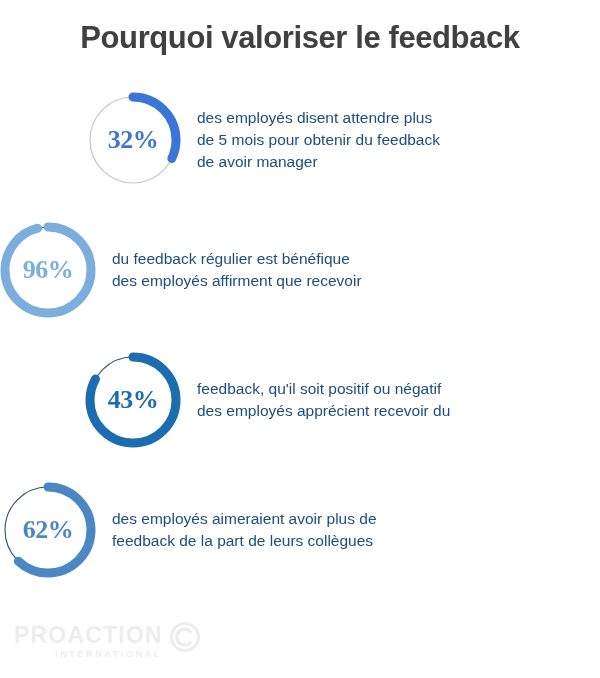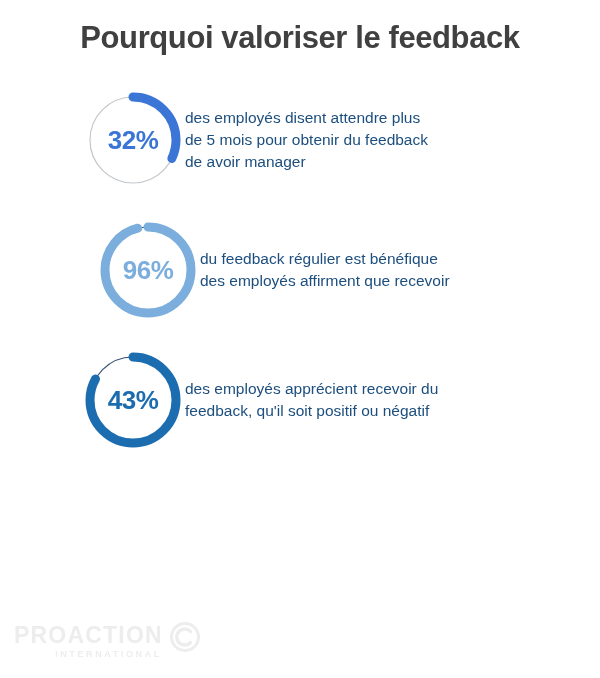--- a/index.html
+++ b/index.html
@@ -33,27 +33,28 @@
   .stats {
     margin-top: 18px;
   }
   .stat-row {
     display: flex;
     align-items: center;
     height: 130px;
     box-sizing: border-box;
   }
   .stat-row.indent-a { padding-left: 85px; }
-  .stat-row.indent-b { padding-left: 100px; }
+  .stat-row.indent-b { }
 
   .ring {
     position: relative;
     width: 96px;
     height: 96px;
     flex: 0 0 96px;
+    font-family: Liberation Serif, serif;
   }
   .ring svg {
     position: absolute;
     top: 0;
     left: 0;
     width: 96px;
     height: 96px;
     display: block;
   }
   .ring-value {
@@ -67,21 +68,21 @@
     justify-content: center;
     font-size: 26px;
     font-weight: bold;
     letter-spacing: -0.5px;
   }
 
   .stat-text {
     color: #1C4E7E;
     font-size: 15.5px;
     line-height: 1.42;
-    margin-left: 4px;
+    margin-left: 16px;
     max-width: 320px;
   }
   .stat-text .tline { white-space: nowrap; }
 
   
   .logo {
     position: absolute;
     left: 14px;
     bottom: 18px;
     display: flex;
@@ -154,25 +155,38 @@
 
   <div class="stat-row indent-a">
     <div class="ring">
       <svg viewBox="0 0 96 96">
         <circle class="ring-track" cx="48" cy="48" r="43" fill="none" stroke="#2F4F6E" stroke-width="1.1"></circle>
         <circle class="ring-arc" cx="48" cy="48" r="43" fill="none" stroke-linecap="round" transform="rotate(-90 48 48)" stroke="#1C6CB0" stroke-width="9" stroke-dasharray="224.24688361323942 45.93008459548278"></circle>
       </svg>
       <div class="ring-value" style="color: rgb(28, 108, 176);">43%</div>
     </div>
     <div class="stat-text">
+      <div class="tline">feedback, qu'il soit positif ou négatif</div>
       <div class="tline">des employés apprécient recevoir du</div>
-      <div class="tline">feedback, qu'il soit positif ou négatif</div>
     </div>
   </div>
 
+  <div class="stat-row indent-b">
+    <div class="ring">
+      <svg viewBox="0 0 96 96">
+        <circle class="ring-track" cx="48" cy="48" r="43" fill="none" stroke="#2F4F6E" stroke-width="1.1"></circle>
+        <circle class="ring-arc" cx="48" cy="48" r="43" fill="none" stroke-linecap="round" transform="rotate(-90 48 48)" stroke="#4C86C3" stroke-width="9" stroke-dasharray="167.50972028940777 102.66724791931443"></circle>
+      </svg>
+      <div class="ring-value" style="color: rgb(76, 134, 195);">62%</div>
+    </div>
+    <div class="stat-text">
+      <div class="tline">des employés aimeraient avoir plus de</div>
+      <div class="tline">feedback de la part de leurs collègues</div>
+    </div>
+  </div>
 
 </div>
 
 <div class="logo">
   <div class="logo-words">
     <div class="logo-main">PROACTION</div>
     <div class="logo-sub">INTERNATIONAL</div>
   </div>
   <div class="logo-mark">
     <svg width="30" height="30" viewBox="0 0 30 30">

